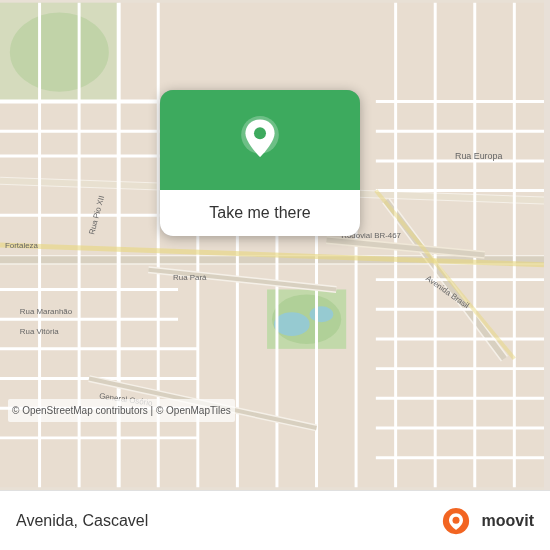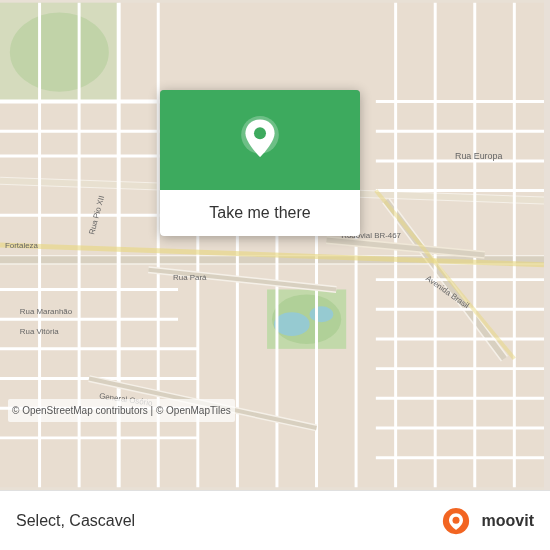--- a/index.html
+++ b/index.html
@@ -27,21 +27,21 @@
       height: 100%;
     }
 
     
     #popup-card {
       position: absolute;
       top: 90px;
       left: 160px;
       width: 200px;
       background: #a3a3a3;
-      border-radius: 4px;
+      border-radius: 13px;
       box-shadow: 0 2px 12px rgba(0,0,0,0.3);
       overflow: hidden;
       display: flex;
       flex-direction: column;
       align-items: center;
     }
 
     #popup-top {
       background: #3daa5e;
       width: 100%;
@@ -220,21 +220,21 @@
     <button id="popup-button">Take me there</button>
   </div>
 
   
   <div id="attribution">
     <span>© OpenStreetMap contributors | © OpenMapTiles</span>
   </div>
 </div>
 
 <div id="bottom-bar">
-  <span id="location-title">Select, Cascavel</span>
+  <span id="location-title">Avenida, Cascavel</span>
 
   <div id="moovit-logo">
 
     <svg id="moovit-icon" viewBox="0 0 32 32" xmlns="http://www.w3.org/2000/svg">
       <circle cx="16" cy="16" r="15" fill="#f26522"></circle>
       <path d="M16 7 C11 7 8 11 8 15 C8 21 16 26 16 26 C16 26 24 21 24 15 C24 11 21 7 16 7 Z" fill="white"></path>
       <circle cx="16" cy="15" r="4" fill="#f26522"></circle>
     </svg>
     <span id="moovit-text">moovit</span>
   </div>

